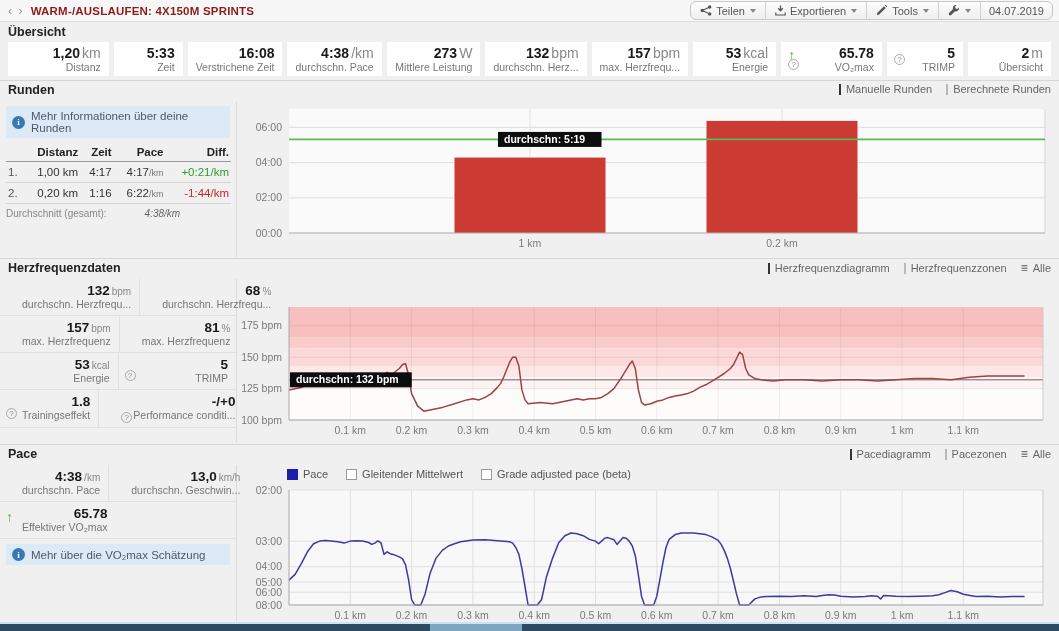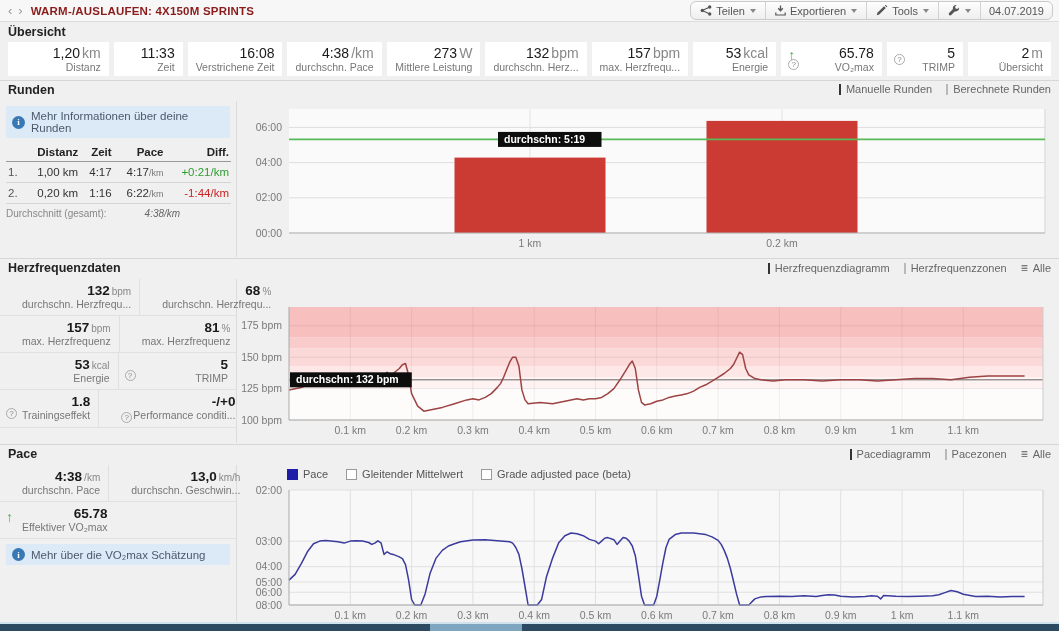--- a/index.html
+++ b/index.html
@@ -25,21 +25,21 @@
   .seclink{color:#666;cursor:pointer;display:flex;align-items:center;gap:5px;}
   .seclink .bar{display:inline-block;width:2px;height:11px;background:#b9b9b9;}
   .seclink.active .bar{background:#333;}
   .seclink .ham{color:#555;font-size:12px;}
   
   #overview{height:58px;border-top:none;padding:0 8px;}
   .ov-head{height:20px;display:flex;align-items:center;}
   .tiles{display:flex;gap:5px;height:34px;}
   .tile{flex:1;background:#fff;display:flex;flex-direction:column;justify-content:center;align-items:flex-end;padding:2px 8px;position:relative;}
   .tile .vline{white-space:nowrap;}
-  .tile .val{font-weight:normal;font-size:14px;color:#1a1a1a;}
+  .tile .val{font-weight:bold;font-size:14px;color:#1a1a1a;}
   .tile .unit{font-size:14px;color:#888;margin-left:2px;}
   .tile .lbl{font-size:10.5px;color:#777;white-space:nowrap;}
   .uparrow{color:#4fae4f;font-weight:bold;font-size:14px;line-height:10px;}
   .tile .uparrow{position:absolute;left:7px;top:8px;}
   .qmark{display:inline-flex;width:11px;height:11px;border:1px solid #aaa;border-radius:50%;color:#888;font-size:8px;align-items:center;justify-content:center;flex:none;cursor:pointer;}
   .tile .qmark{position:absolute;left:7px;bottom:6px;}
   .tile .qmark.qalone{left:7px;top:12px;}
   
   .body{display:flex;}
   .panel{width:237px;border-right:1px solid #dcdcdc;flex:none;position:relative;}
@@ -144,21 +144,21 @@
   <div class="sect" id="overview">
     <div class="ov-head">
         <span class="sect-title">Übersicht</span>
       </div>
     <div class="tiles">
       <div class="tile" style="flex:1.2">
           <span class="vline"><span class="val">1,20</span><span class="unit">km</span></span>
           <span class="lbl">Distanz</span>
         </div>
       <div class="tile" style="flex:0.75">
-          <span class="vline"><span class="val">11:33</span></span>
+          <span class="vline"><span class="val">5:33</span></span>
           <span class="lbl">Zeit</span>
         </div>
       <div class="tile" style="flex:1.1">
           <span class="vline"><span class="val">16:08</span></span>
           <span class="lbl">Verstrichene Zeit</span>
         </div>
       <div class="tile" style="flex:1.05">
           <span class="vline"><span class="val">4:38</span><span class="unit">/km</span></span>
           <span class="lbl">durchschn. Pace</span>
         </div>

